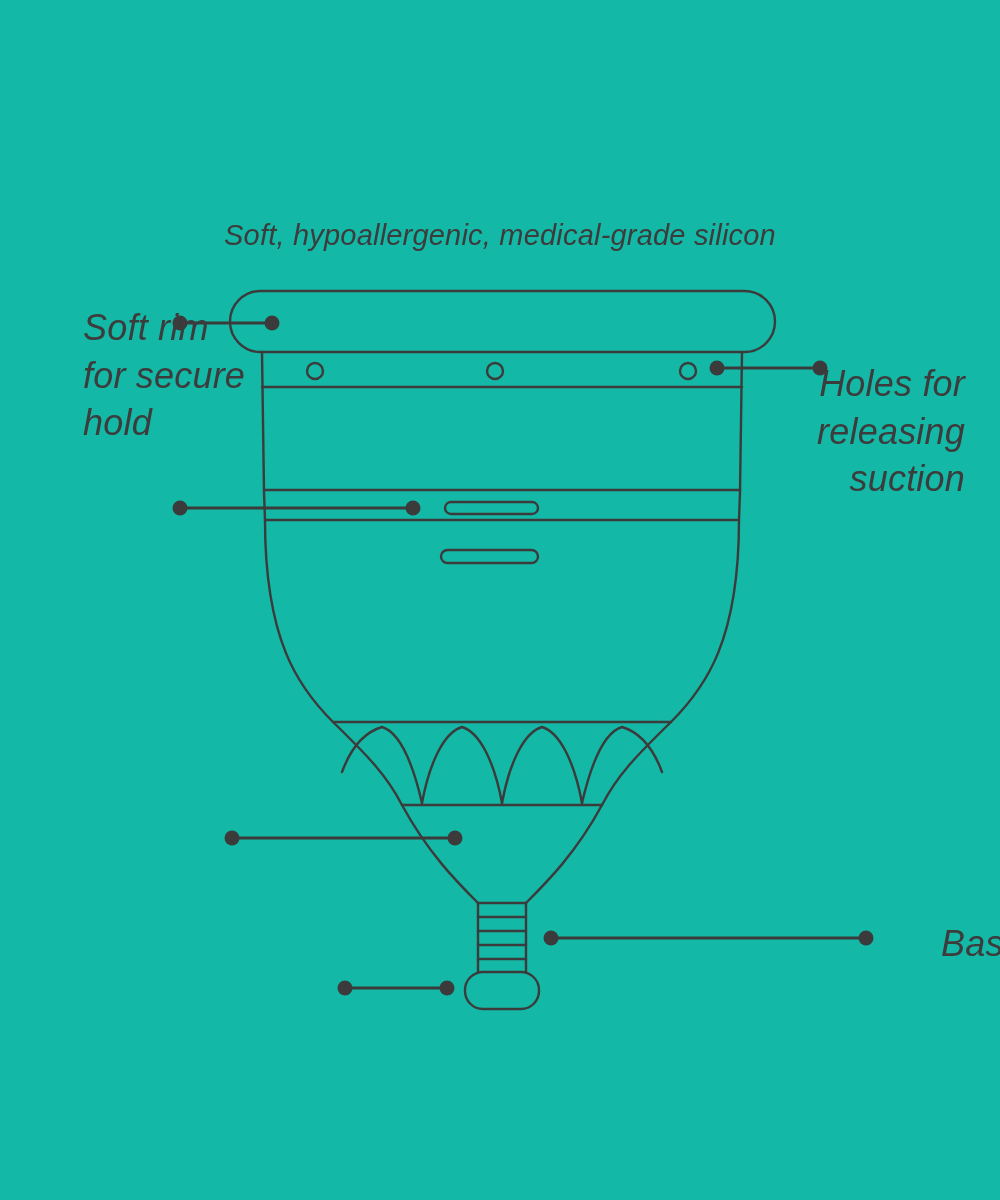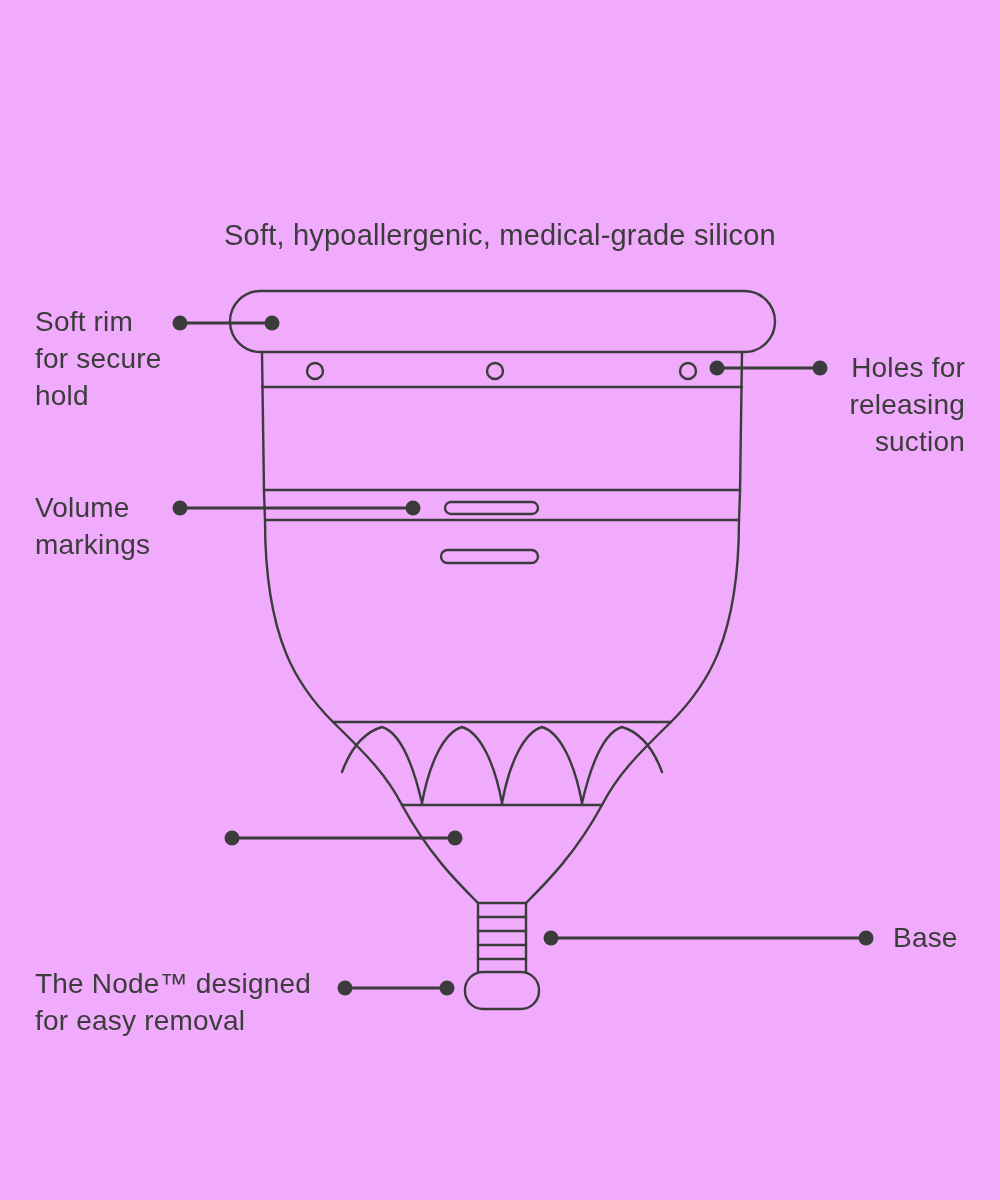--- a/index.html
+++ b/index.html
@@ -4,47 +4,49 @@
 <style>
   html, body {
     margin: 0;
     padding: 0;
     background: #f7f2ea;
   }
   .stage {
     position: relative;
     width: 1000px;
     height: 1200px;
-    background: #f0abfc;
+    background: #14b8a6;
     font-family: "Liberation Sans", sans-serif;
     overflow: hidden;
+    font-style: italic;
   }
   .title {
     position: absolute;
     top: 219px;
     left: 0;
     width: 1000px;
     text-align: center;
     font-size: 29px;
     letter-spacing: 0.2px;
     color: #3c3c3c;
   }
   .label {
     position: absolute;
-    font-size: 28px;
+    font-size: 36px;
     line-height: 1.32;
     letter-spacing: 0.2px;
     color: #3c3c3c;
     white-space: pre-line;
+    margin-left: 48px;
   }
   .label.right {
     text-align: right;
   }
   #label-soft-rim   { left: 35px;  top: 304px; }
-  #label-holes      { right: 35px; top: 350px; }
+  #label-holes      { right: 35px; top: 360px; }
   #label-volume     { left: 35px;  top: 490px; }
   #label-base       { left: 35px;  top: 820px; }
   #label-stem       { left: 893px; top: 920px; }
   #label-node       { left: 35px;  top: 966px; }
   svg.art {
     position: absolute;
     top: 0;
     left: 0;
   }
 </style>
@@ -119,22 +121,18 @@
   </svg>
 
   <div class="label" id="label-soft-rim">Soft rim
 for secure
 hold</div>
 
   <div class="label right" id="label-holes">Holes for
 releasing
 suction</div>
 
-  <div class="label" id="label-volume">Volume
-markings</div>
 
 
   <div class="label" id="label-stem">Base</div>
 
-  <div class="label" id="label-node">The Node™ designed
-for easy removal</div>
 
 </div>
 
 </body></html>

